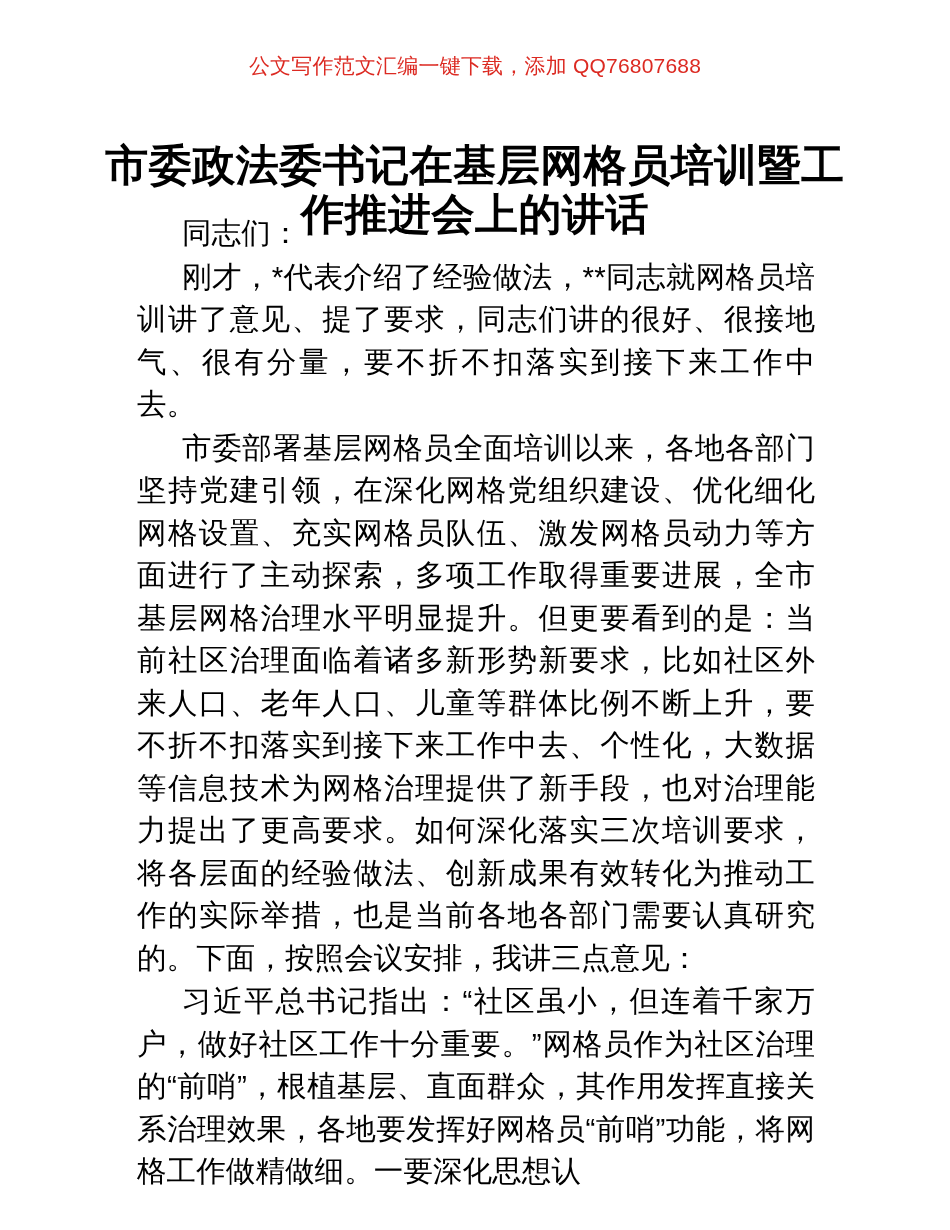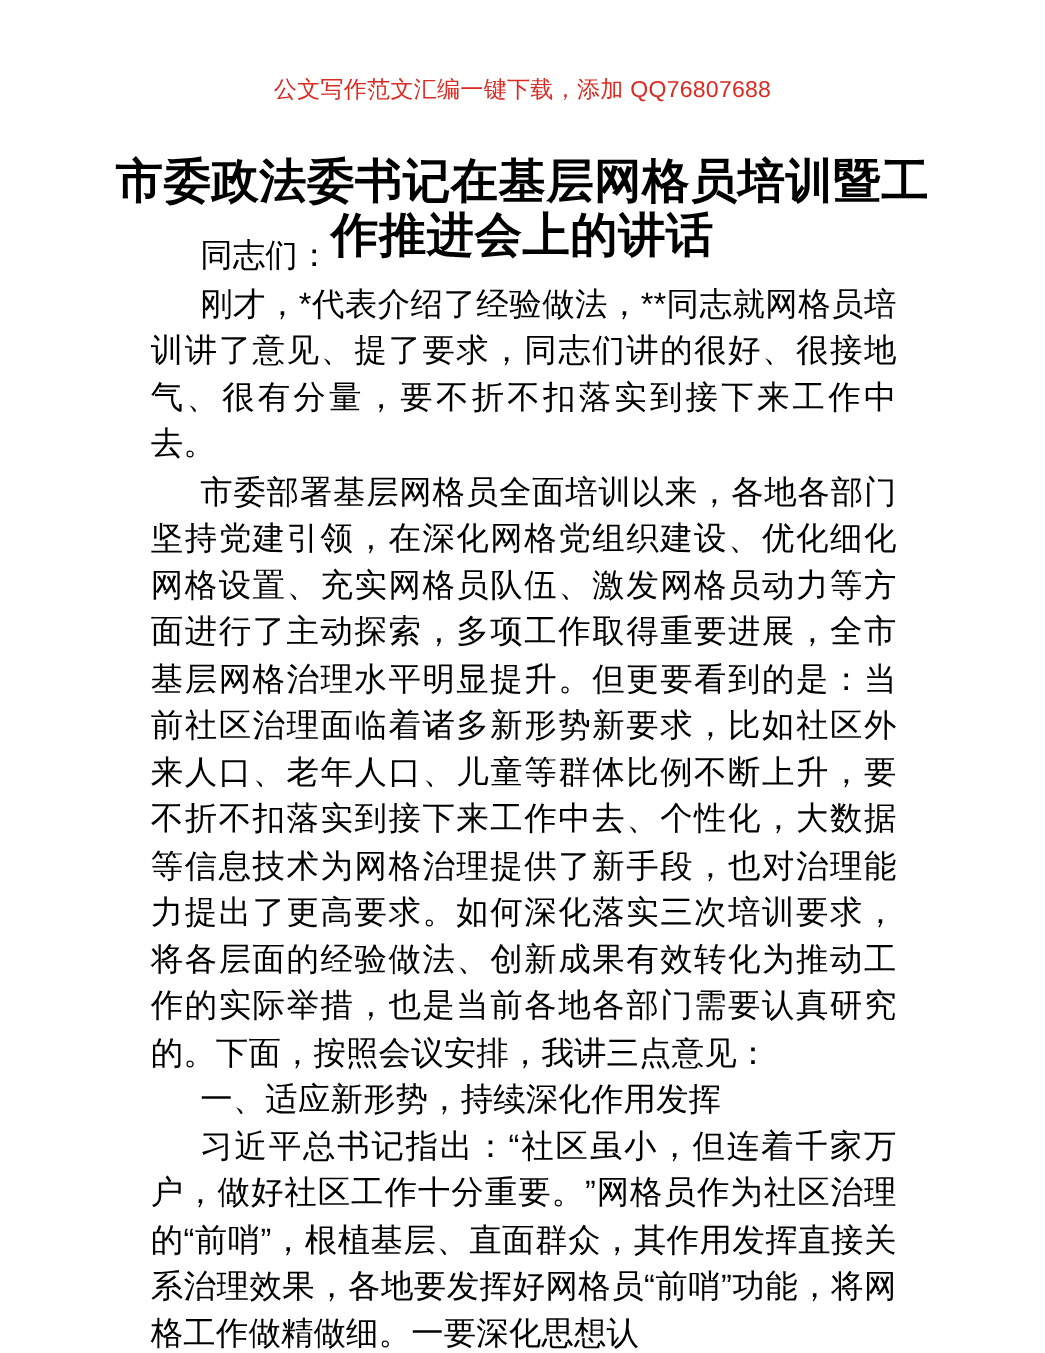--- a/index.html
+++ b/index.html
@@ -16,21 +16,21 @@
     width: 950px;
     height: 1230px;
     background: #ffffff;
     overflow: hidden;
     box-sizing: border-box;
   }
 
   
   .promo-header {
     position: absolute;
-    top: 68px;
+    top: 52px;
     left: 0;
     width: 950px;
     text-align: center;
     font-size: 21px;
     line-height: 28px;
     letter-spacing: 0.2px;
     color: #dc2a22;
     white-space: nowrap;
     font-weight: 400;
   }
@@ -89,19 +89,18 @@
   <h1 class="doc-title">市委政法委书记在基层网格员培训暨工作推进会上的讲话</h1>
 
   <div class="doc-body">
 
     <p class="para">同志们：</p>
 
     <p class="para">刚才，*代表介绍了经验做法，**同志就网格员培训讲了意见、提了要求，同志们讲的很好、很接地气、很有分量，要不折不扣落实到接下来工作中去。</p>
 
     <p class="para">市委部署基层网格员全面培训以来，各地各部门坚持党建引领，在深化网格党组织建设、优化细化网格设置、充实网格员队伍、激发网格员动力等方面进行了主动探索，多项工作取得重要进展，全市基层网格治理水平明显提升。但更要看到的是：当前社区治理面临着诸多新形势新要求，比如社区外来人口、老年人口、儿童等群体比例不断上升，要不折不扣落实到接下来工作中去、个性化，大数据等信息技术为网格治理提供了新手段，也对治理能力提出了更高要求。如何深化落实三次培训要求，将各层面的经验做法、创新成果有效转化为推动工作的实际举措，也是当前各地各部门需要认真研究的。下面，按照会议安排，我讲三点意见：</p>
 
-    <p class="section-heading">一、适应新形势，持续深化作用发挥</p>
 
     <p class="para">习近平总书记指出：“社区虽小，但连着千家万户，做好社区工作十分重要。”网格员作为社区治理的“前哨”，根植基层、直面群众，其作用发挥直接关系治理效果，各地要发挥好网格员“前哨”功能，将网格工作做精做细。一要深化思想认</p>
 
   </div>
 
 </div>
 
 </body></html>

